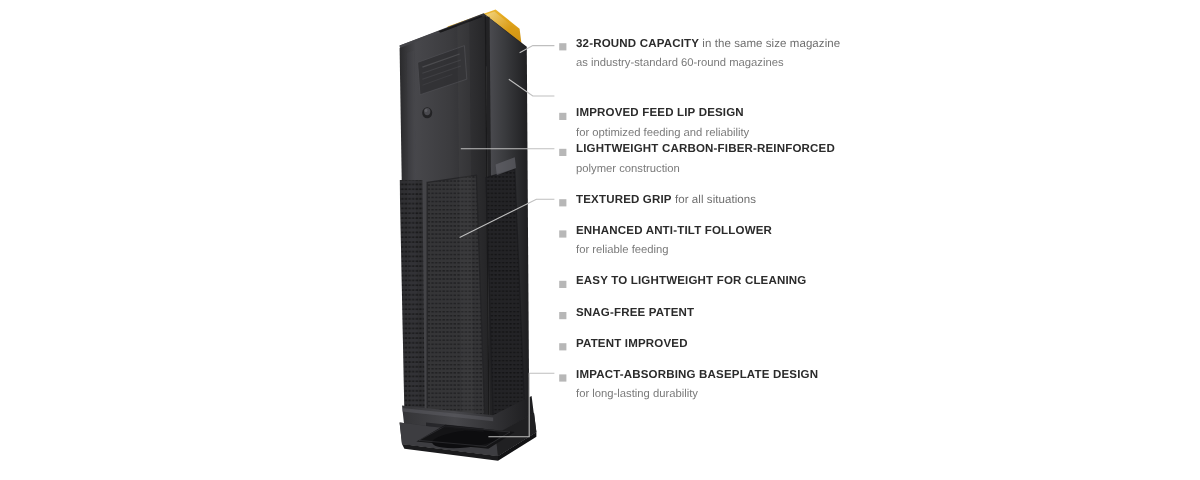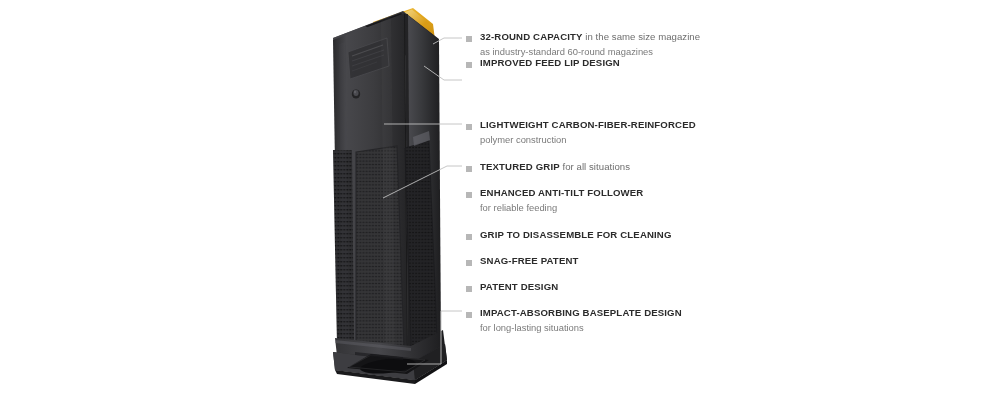--- a/index.html
+++ b/index.html
@@ -219,23 +219,24 @@
   </svg>
 
   <div id="callouts">
 
     <div class="callout" style="top:30px">
       <span class="bullet"></span>
       <div class="ctext"><span class="hl">32-ROUND CAPACITY</span><span> in the same size magazine</span></div>
       <div class="sub">as industry-standard 60-round magazines</div>
     </div>
 
-    <div class="callout" style="top:56px">
+    <div class="callout" style="top:88px">
       <span class="bullet"></span>
       <div class="ctext"><span class="hl">IMPROVED FEED LIP DESIGN</span><span></span></div>
+      <div class="sub">for optimized feeding and reliability</div>
     </div>
 
     <div class="callout" style="top:118px">
       <span class="bullet"></span>
       <div class="ctext"><span class="hl">LIGHTWEIGHT CARBON-FIBER-REINFORCED</span><span></span></div>
       <div class="sub">polymer construction</div>
     </div>
 
     <div class="callout" style="top:186px">
       <span class="bullet"></span>
@@ -243,33 +244,33 @@
       <div class="sub">for reliable feeding</div>
     </div>
 
     <div class="callout" style="top:160px">
       <span class="bullet"></span>
       <div class="ctext"><span class="hl">TEXTURED GRIP</span><span> for all situations</span></div>
     </div>
 
     <div class="callout" style="top:228px">
       <span class="bullet"></span>
-      <div class="ctext"><span class="hl">GRIP TO DISASSEMBLE FOR CLEANING</span></div>
+      <div class="ctext"><span class="hl">EASY TO LIGHTWEIGHT FOR CLEANING</span></div>
     </div>
 
     <div class="callout" style="top:254px">
       <span class="bullet"></span>
       <div class="ctext"><span class="hl">SNAG-FREE PATENT</span></div>
     </div>
 
     <div class="callout" style="top:280px">
       <span class="bullet"></span>
-      <div class="ctext"><span class="hl">PATENT DESIGN</span></div>
+      <div class="ctext"><span class="hl">PATENT IMPROVED</span></div>
     </div>
 
     <div class="callout" style="top:306px">
       <span class="bullet"></span>
       <div class="ctext"><span class="hl">IMPACT-ABSORBING BASEPLATE DESIGN</span></div>
-      <div class="sub">for long-lasting situations</div>
+      <div class="sub">for long-lasting durability</div>
     </div>
 
   </div>
 </div>
 
 </body></html>

